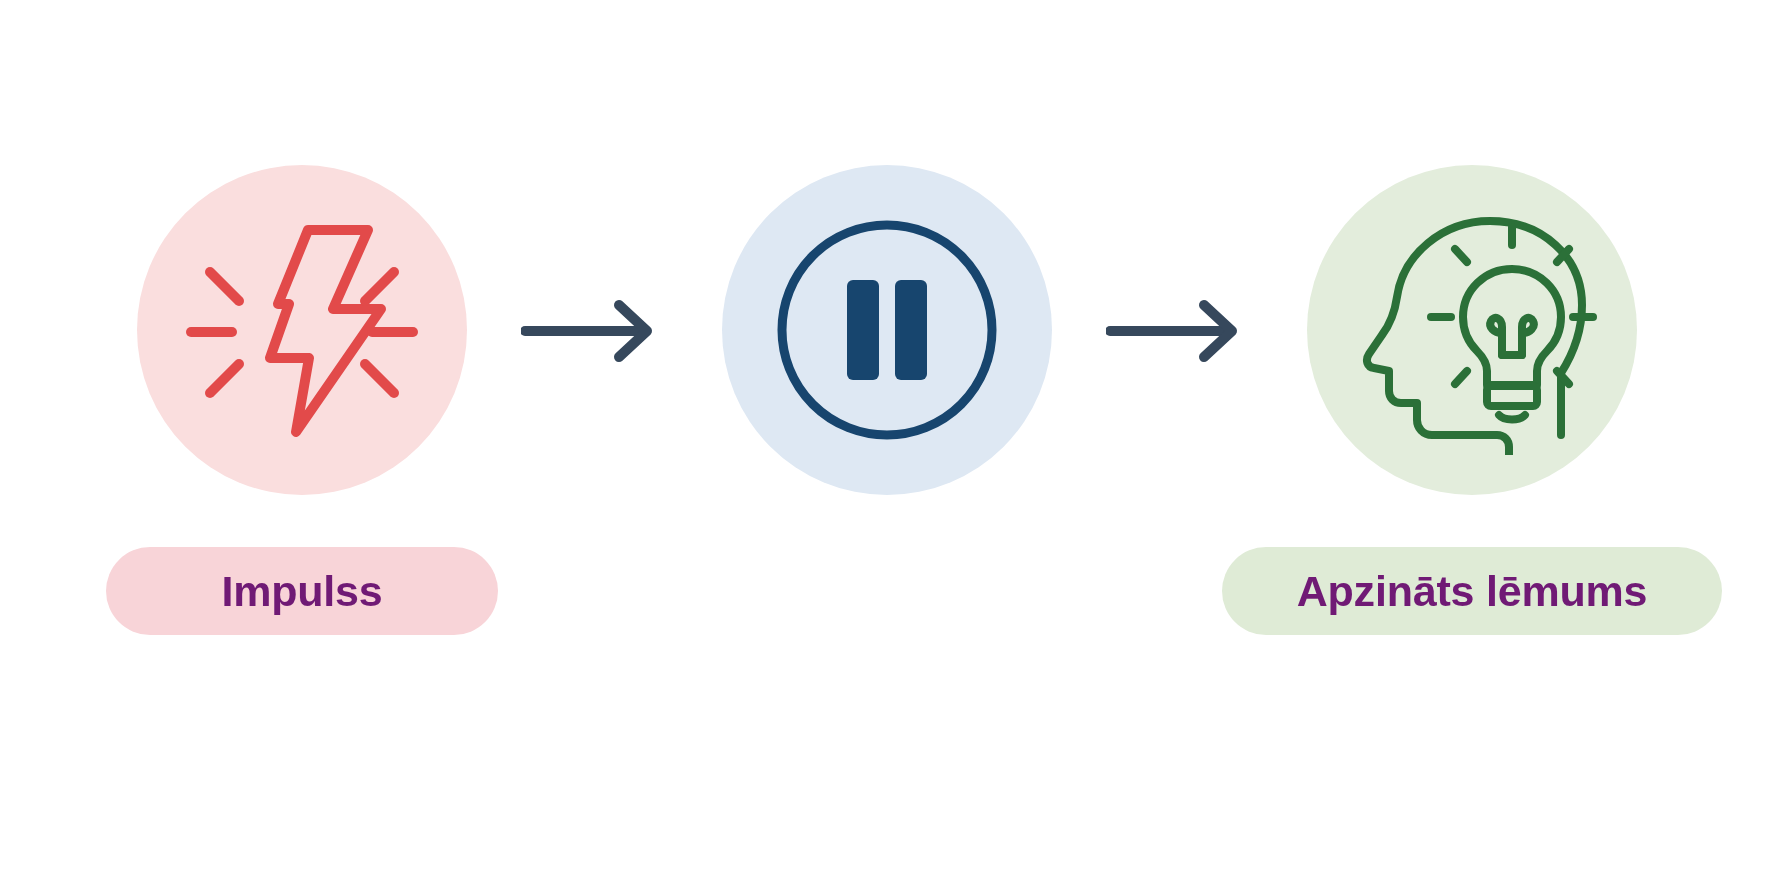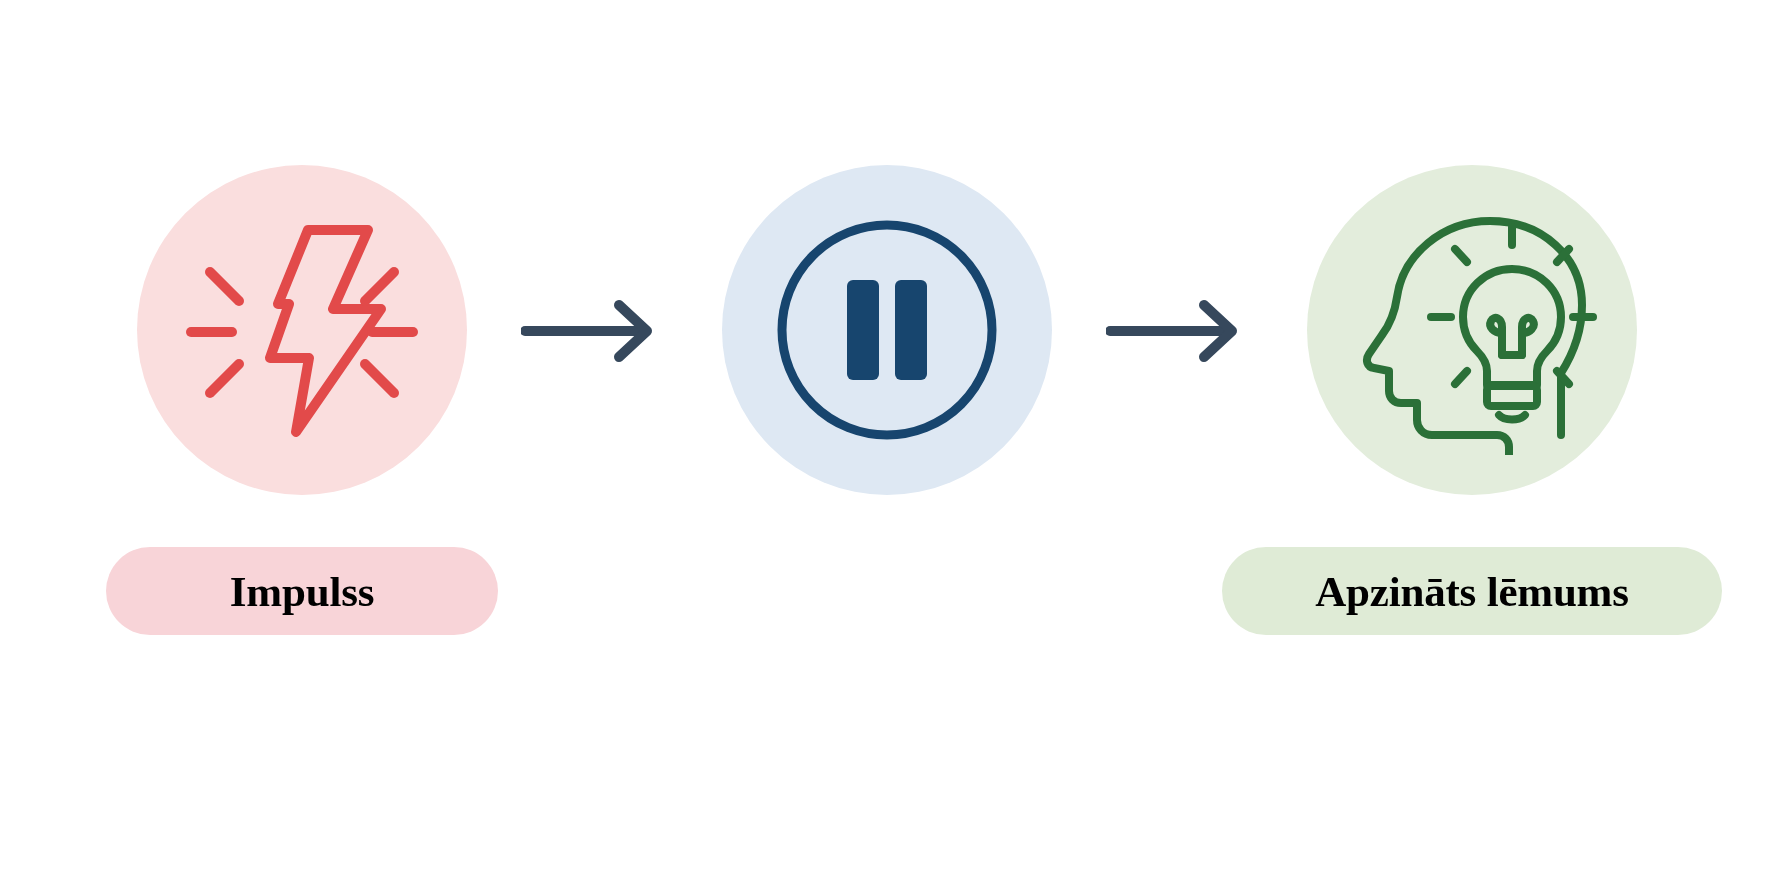--- a/index.html
+++ b/index.html
@@ -66,24 +66,24 @@
     align-items: center;
     justify-content: center;
     box-sizing: border-box;
     padding: 0 40px;
   }
   .pill.pink  { background: #F8D4D8; width: 392px; }
   .pill.blue  { background: #DCE7F2; width: 360px; }
   .pill.green { background: #DFEBD6; width: 500px; justify-content: center; }
 
   .pill-label {
-    font-family: Liberation Serif, serif;
+    font-family: Liberation Sans, sans-serif;
     font-size: 43px;
     font-weight: 700;
-    color: #000000;
+    color: #701a75;
     letter-spacing: -0.2px;
     white-space: nowrap;
     line-height: 1;
   }
 
   
   .connector {
     width: 185px;
     display: flex;
     align-items: flex-start;

